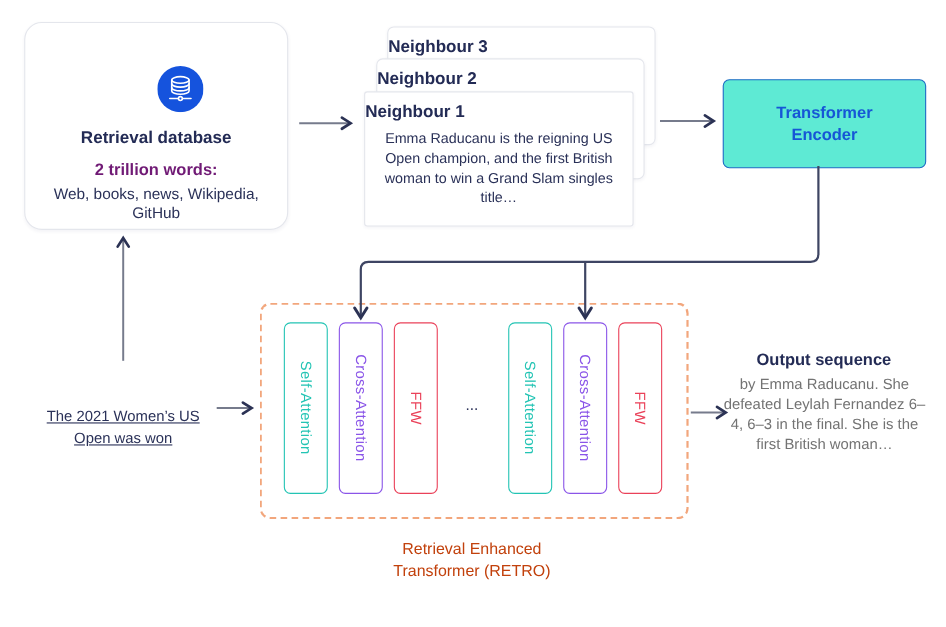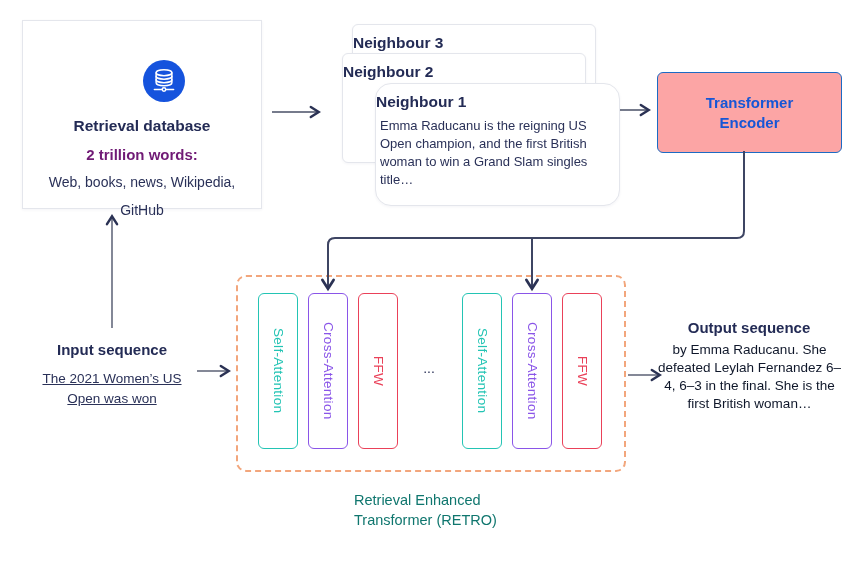--- a/index.html
+++ b/index.html
@@ -1,38 +1,38 @@
 <!DOCTYPE html>
 <html><head>
 <meta charset="utf-8">
 <style>
   html,body{margin:0;padding:0;background:#fff;}
   #canvas{
     position:relative;width:860px;height:570px;background:#ffffff;overflow:hidden;
     font-family:"Liberation Sans","DejaVu Sans",sans-serif;color:#232b55;
   }
   .card{
-    position:absolute;background:#fff;border:1px solid #e4e6ec;border-radius:0;
+    position:absolute;background:#fff;border:1px solid #e4e6ec;border-radius:16px;
     box-shadow:0 1px 3px rgba(30,40,90,0.05);
   }
   
   #db-box{left:22px;top:20px;width:238px;height:187px;text-align:center;}
   #db-icon{position:absolute;left:120px;top:39px;width:42px;height:42px;}
   #db-title{position:absolute;left:0;top:96px;width:100%;font-size:15.5px;font-weight:bold;}
   #db-stat{position:absolute;left:0;top:125px;width:100%;font-size:15px;font-weight:bold;color:#701a75;}
-  #db-sources{position:absolute;left:14px;top:147px;width:210px;font-size:14px;line-height:28px;color:#2a3158;}
+  #db-sources{position:absolute;left:14px;top:147px;width:210px;font-size:14px;line-height:17px;color:#2a3158;}
   
   .nb-title{font-size:15.5px;font-weight:bold;padding-top:9px;}
   #nb3{left:352px;top:24px;width:242px;height:106px;border-radius:6px;z-index:1;}
   #nb2{left:342px;top:53px;width:242px;height:108px;border-radius:6px;z-index:2;}
-  #nb1{left:331px;top:83px;width:243px;height:121px;border-radius:16px;z-index:3;margin-left:44px;}
-  #nb1-body{margin:6px 4px 0 4px;font-size:13px;line-height:18px;color:#2a3158;}
+  #nb1{left:331px;top:83px;width:243px;height:121px;border-radius:3px;z-index:3;}
+  #nb1-body{margin:6px 4px 0 4px;font-size:13px;line-height:18px;text-align:center;color:#2a3158;}
   
   #encoder{
-    position:absolute;left:657px;top:72px;width:183px;height:79px;background:#fca5a5;
+    position:absolute;left:657px;top:72px;width:183px;height:79px;background:#5eead4;
     border:1.5px solid #1c6bc4;border-radius:6px;display:flex;align-items:center;justify-content:center;
   }
   #encoder-label{width:116px;text-align:center;font-size:15px;font-weight:bold;color:#1656d6;line-height:20px;}
   
   #retro-box{
     position:absolute;left:236px;top:275px;width:386px;height:193px;
     border:2px dashed #f2a67c;border-radius:10px;background:transparent;
   }
   .block{
     position:absolute;top:293px;width:38px;height:154px;border-radius:6px;background:#fff;
@@ -41,28 +41,28 @@
   .block span{
     writing-mode:vertical-rl;font-size:13.5px;letter-spacing:0.3px;white-space:nowrap;
   }
   .block.self{border:1.5px solid #23c4b4;}  .block.self span{color:#23c4b4;}
   .block.cross{border:1.5px solid #8a55e8;} .block.cross span{color:#8a55e8;}
   .block.ffw{border:1.5px solid #ea4159;}   .block.ffw span{color:#ea4159;}
   #blk0{left:258px;} #blk1{left:308px;} #blk2{left:358px;}
   #blk3{left:462px;} #blk4{left:512px;} #blk5{left:562px;}
   #retro-ellipsis{position:absolute;left:415px;top:360px;width:28px;text-align:center;font-size:14px;color:#2a3158;}
   #retro-caption{
-    position:absolute;left:354px;top:490px;width:150px;text-align:left;
-    font-size:14.5px;line-height:20px;color:#0f766e;
+    position:absolute;left:354px;top:490px;width:150px;text-align:center;
+    font-size:14.5px;line-height:20px;color:#c2410c;
   }
   
   #input-title{position:absolute;left:27px;top:341px;width:170px;text-align:center;font-size:15px;font-weight:bold;}
   #input-body{position:absolute;left:27px;top:369px;width:170px;text-align:center;font-size:13.5px;line-height:20px;color:#2a3158;text-decoration:underline;}
   #output-title{position:absolute;left:664px;top:319px;width:170px;text-align:center;font-size:15px;font-weight:bold;}
-  #output-body{position:absolute;left:657px;top:341px;width:185px;text-align:center;font-size:13.5px;line-height:18px;color:#0f172a;}
+  #output-body{position:absolute;left:657px;top:341px;width:185px;text-align:center;font-size:13.5px;line-height:18px;color:#737373;}
   
   #arrows{position:absolute;left:0;top:0;width:860px;height:570px;pointer-events:none;}
 </style>
 </head>
 <body>
 
 <div id="canvas">
 
   <div class="card" id="db-box">
     <svg id="db-icon" viewBox="0 0 48 48">
@@ -111,21 +111,20 @@
     </div>
   <div class="block cross" id="blk4">
       <span>Cross-Attention</span>
     </div>
   <div class="block ffw" id="blk5">
       <span>FFW</span>
     </div>
   <div id="retro-ellipsis">...</div>
   <div id="retro-caption">Retrieval Enhanced Transformer (RETRO)</div>
 
-  <div id="input-title">Input sequence</div>
   <div id="input-body">The 2021 Women’s US Open was won</div>
   <div id="output-title">Output sequence</div>
   <div id="output-body">by Emma Raducanu. She defeated Leylah Fernandez 6–4, 6–3 in the final. She is the first British woman…</div>
 
   <svg id="arrows" viewBox="0 0 860 570">
     <defs>
       <marker id="ah" viewBox="0 0 10 10" refX="6.5" refY="5" markerWidth="8" markerHeight="8" orient="auto-start-reverse">
         <path d="M1.5,1.5 L7,5 L1.5,8.5" fill="none" stroke="#2b3254" stroke-width="1.7" stroke-linecap="round"></path>
       </marker>
     </defs>

